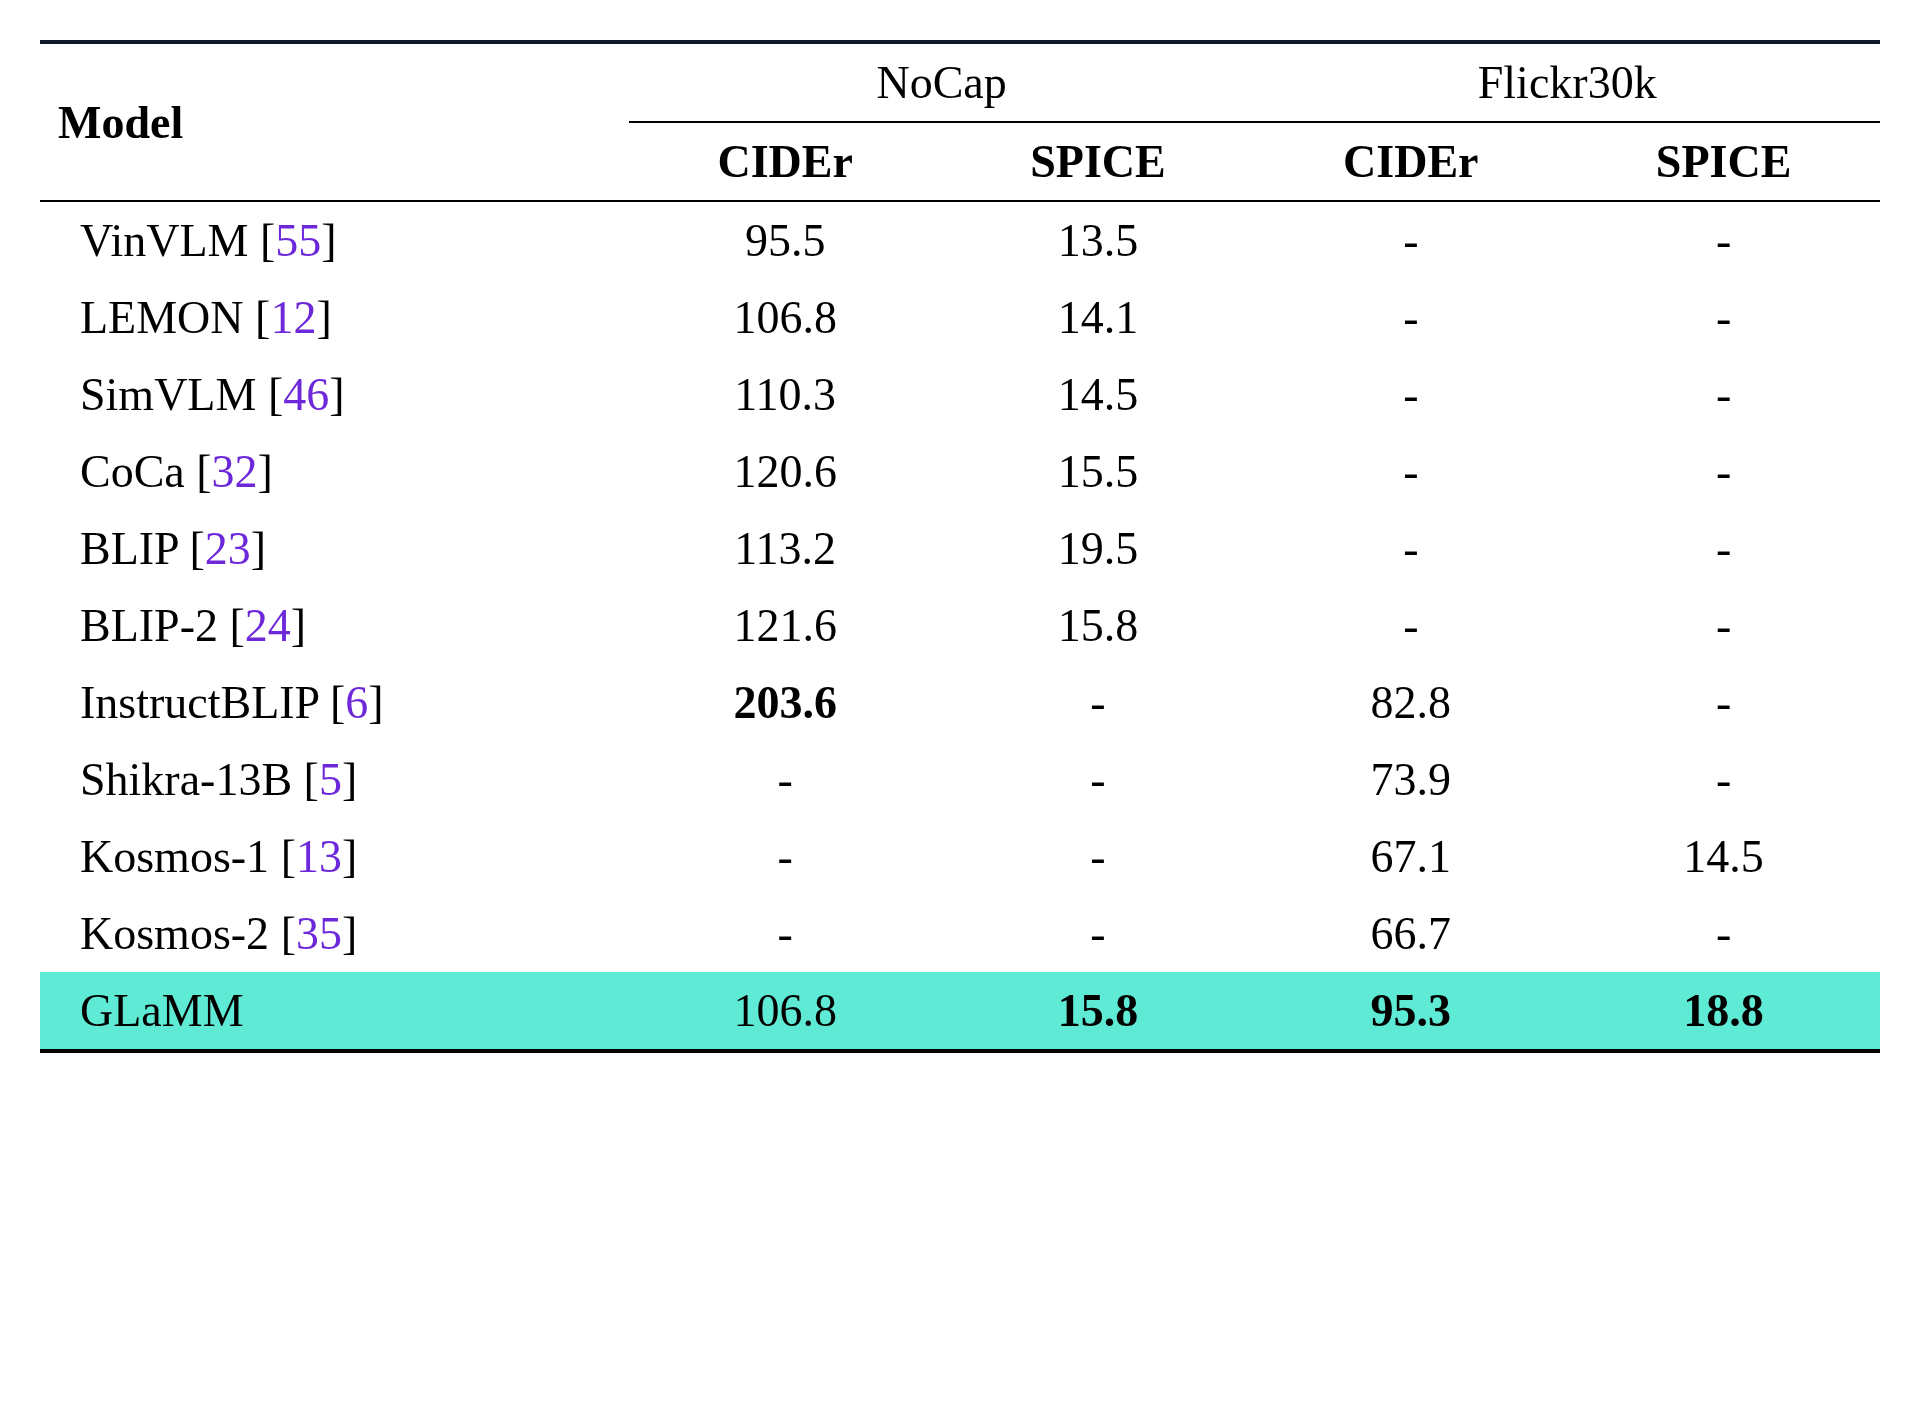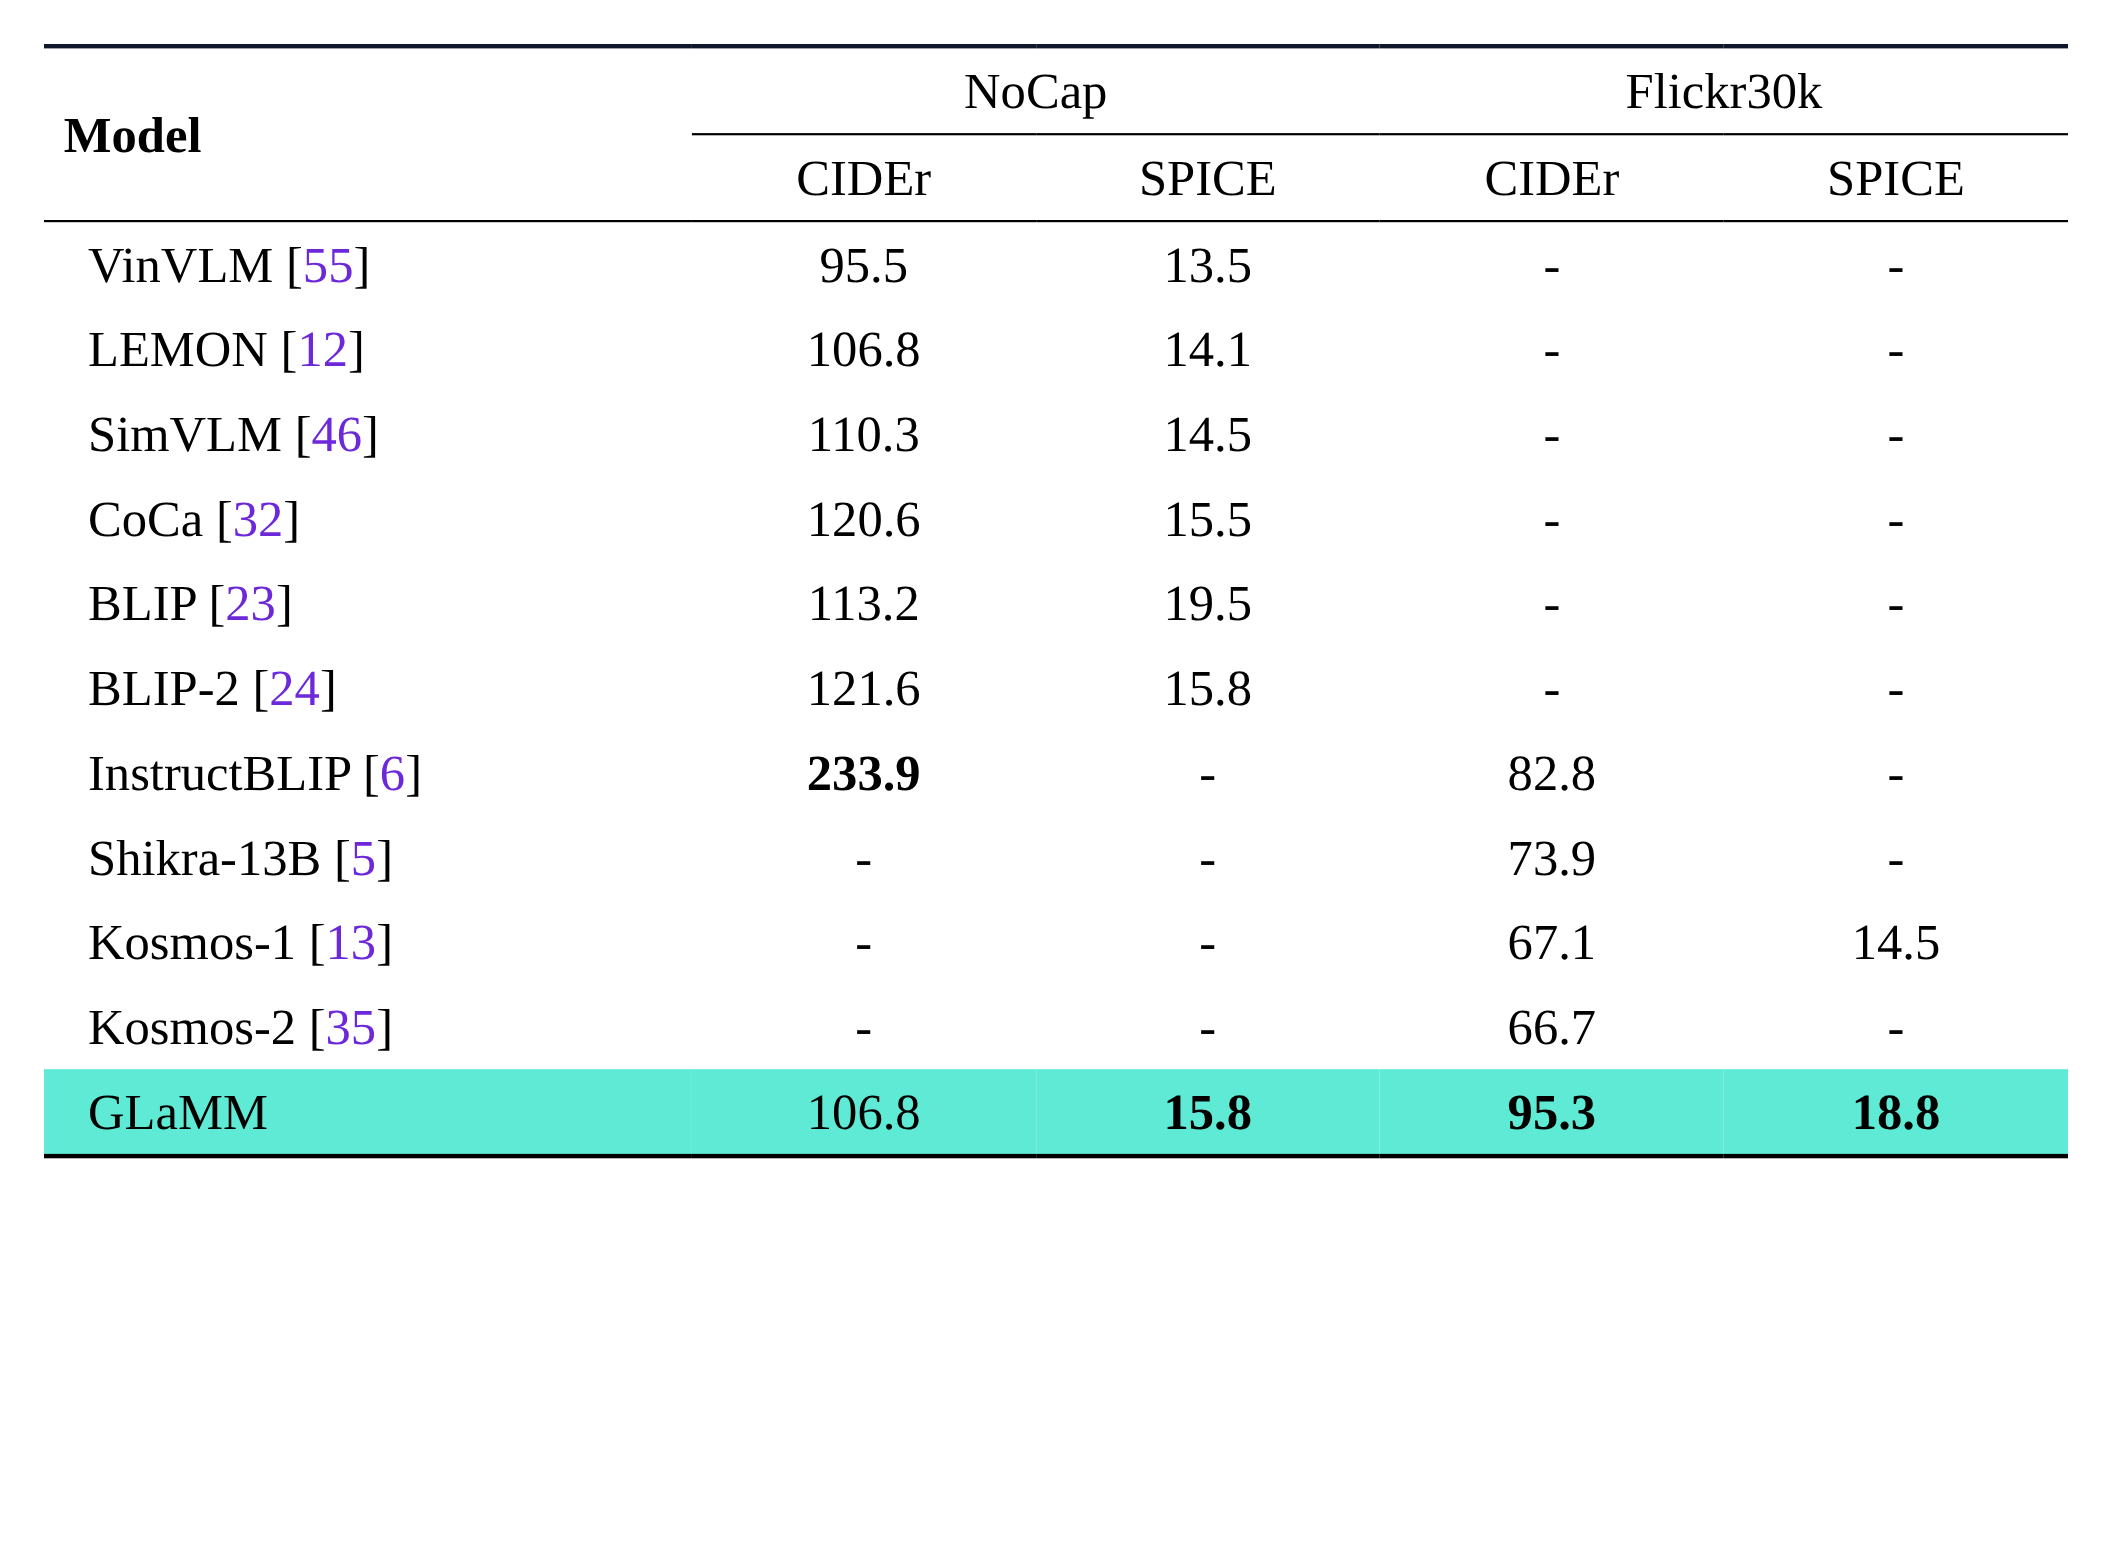--- a/index.html
+++ b/index.html
@@ -25,21 +25,21 @@
     .rule-top {
       border-top: 4px solid #0f172a;
     }
     .rule-mid {
       border-top: 2px solid #000;
     }
     .rule-bot {
       border-bottom: 4px solid #000;
     }
     th {
-      font-weight: normal;
+      font-weight: bold;
       text-align: center;
     }
     .head-label {
       text-align: left;
       font-weight: bold;
       padding-left: 18px;
     }
     .head-group {
       font-weight: normal;
       text-align: center;
@@ -125,21 +125,21 @@
         </tr>
         <tr>
           <td class="model-cell"><span>BLIP-2</span> [<span class="ref">24</span>]</td>
           <td class="num-cell">121.6</td>
           <td class="num-cell">15.8</td>
           <td class="num-cell">-</td>
           <td class="num-cell">-</td>
         </tr>
         <tr>
           <td class="model-cell"><span>InstructBLIP</span> [<span class="ref">6</span>]</td>
-          <td class="num-cell bold">233.9</td>
+          <td class="num-cell bold">203.6</td>
           <td class="num-cell">-</td>
           <td class="num-cell">82.8</td>
           <td class="num-cell">-</td>
         </tr>
         <tr>
           <td class="model-cell"><span>Shikra-13B</span> [<span class="ref">5</span>]</td>
           <td class="num-cell">-</td>
           <td class="num-cell">-</td>
           <td class="num-cell">73.9</td>
           <td class="num-cell">-</td>

